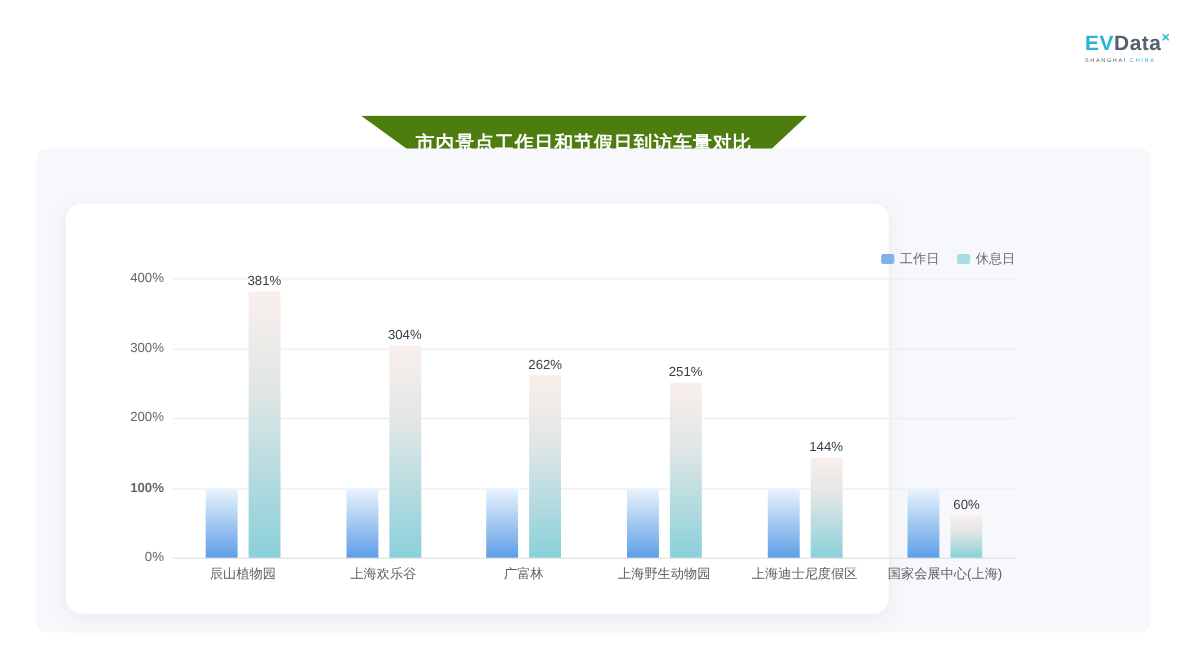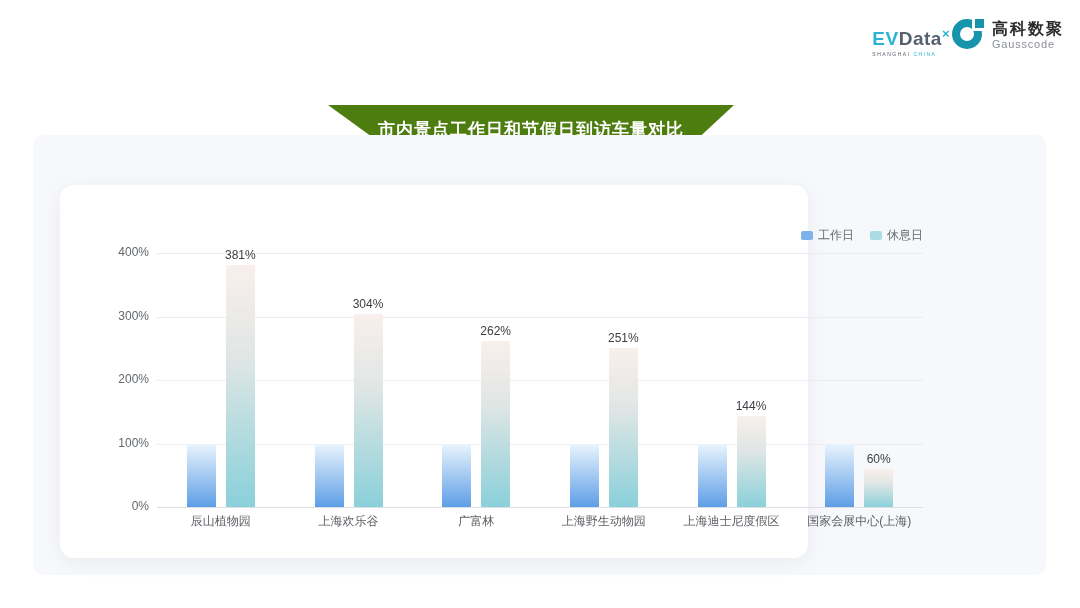--- a/index.html
+++ b/index.html
@@ -150,31 +150,20 @@
 </head>
 <body>
 
 <div class="page">
 
   <div class="logos">
     <div class="evdata">
       <div class="evdata-main"><span class="evdata-ev">EV</span><span class="evdata-data">Data</span><span class="evdata-x">×</span></div>
       <div class="evdata-sub"><span>SHANGHAI</span> <span class="cn">CHINA</span></div>
     </div>
-    <div class="gausscode">
-      <div class="g-icon">
-        <div class="g-ring"></div>
-        <div class="g-notch"></div>
-        <div class="g-dot"></div>
-      </div>
-      <div class="g-text">
-        <div class="g-cn">高科数聚</div>
-        <div class="g-en">Gausscode</div>
-      </div>
-    </div>
   </div>
 
   <div class="banner" id="banner" style="background: #4d7c0f;">
     <div class="banner-text">市内景点工作日和节假日到访车量对比</div>
   </div>
 
   <div class="panel"></div>
 
   <div class="card">
 
@@ -186,21 +175,21 @@
       <div class="legend-item">
         <span class="legend-swatch" style="background: rgb(169, 220, 228);"></span>
         <span class="legend-label">休息日</span>
       </div>
     </div>
 
     <div class="plot" id="plot">
         <div class="gridline axisline" style="top: 254px;"></div>
         <div class="ytick" style="top: 246px;">0%</div>
         <div class="gridline" style="top: 190.5px;"></div>
-        <div class="ytick" style="top: 182.5px;">100%</div>
+        <div class="ytick" style="top: 182.5px; font-weight: bold;">100%</div>
         <div class="gridline" style="top: 127px;"></div>
         <div class="ytick" style="top: 119px;">200%</div>
         <div class="gridline" style="top: 63.5px;"></div>
         <div class="ytick" style="top: 55.5px;">300%</div>
         <div class="gridline" style="top: 0px;"></div>
         <div class="ytick" style="top: -8px;">400%</div>
         <div class="bar" style="left: 29.8333px; height: 63.5px; background: linear-gradient(rgb(233, 244, 253) 0%, rgb(94, 158, 230) 100%);"></div>
         <div class="bar" style="left: 68.8333px; height: 241.935px; background: linear-gradient(rgb(249, 239, 236) 0%, rgb(224, 230, 229) 38%, rgb(138, 208, 218) 100%);"></div>
         <div class="value-label" style="left: 83.3333px; bottom: 244.935px;">381%</div>
         <div class="cat-label" style="left: 63.8333px;">辰山植物园</div>

